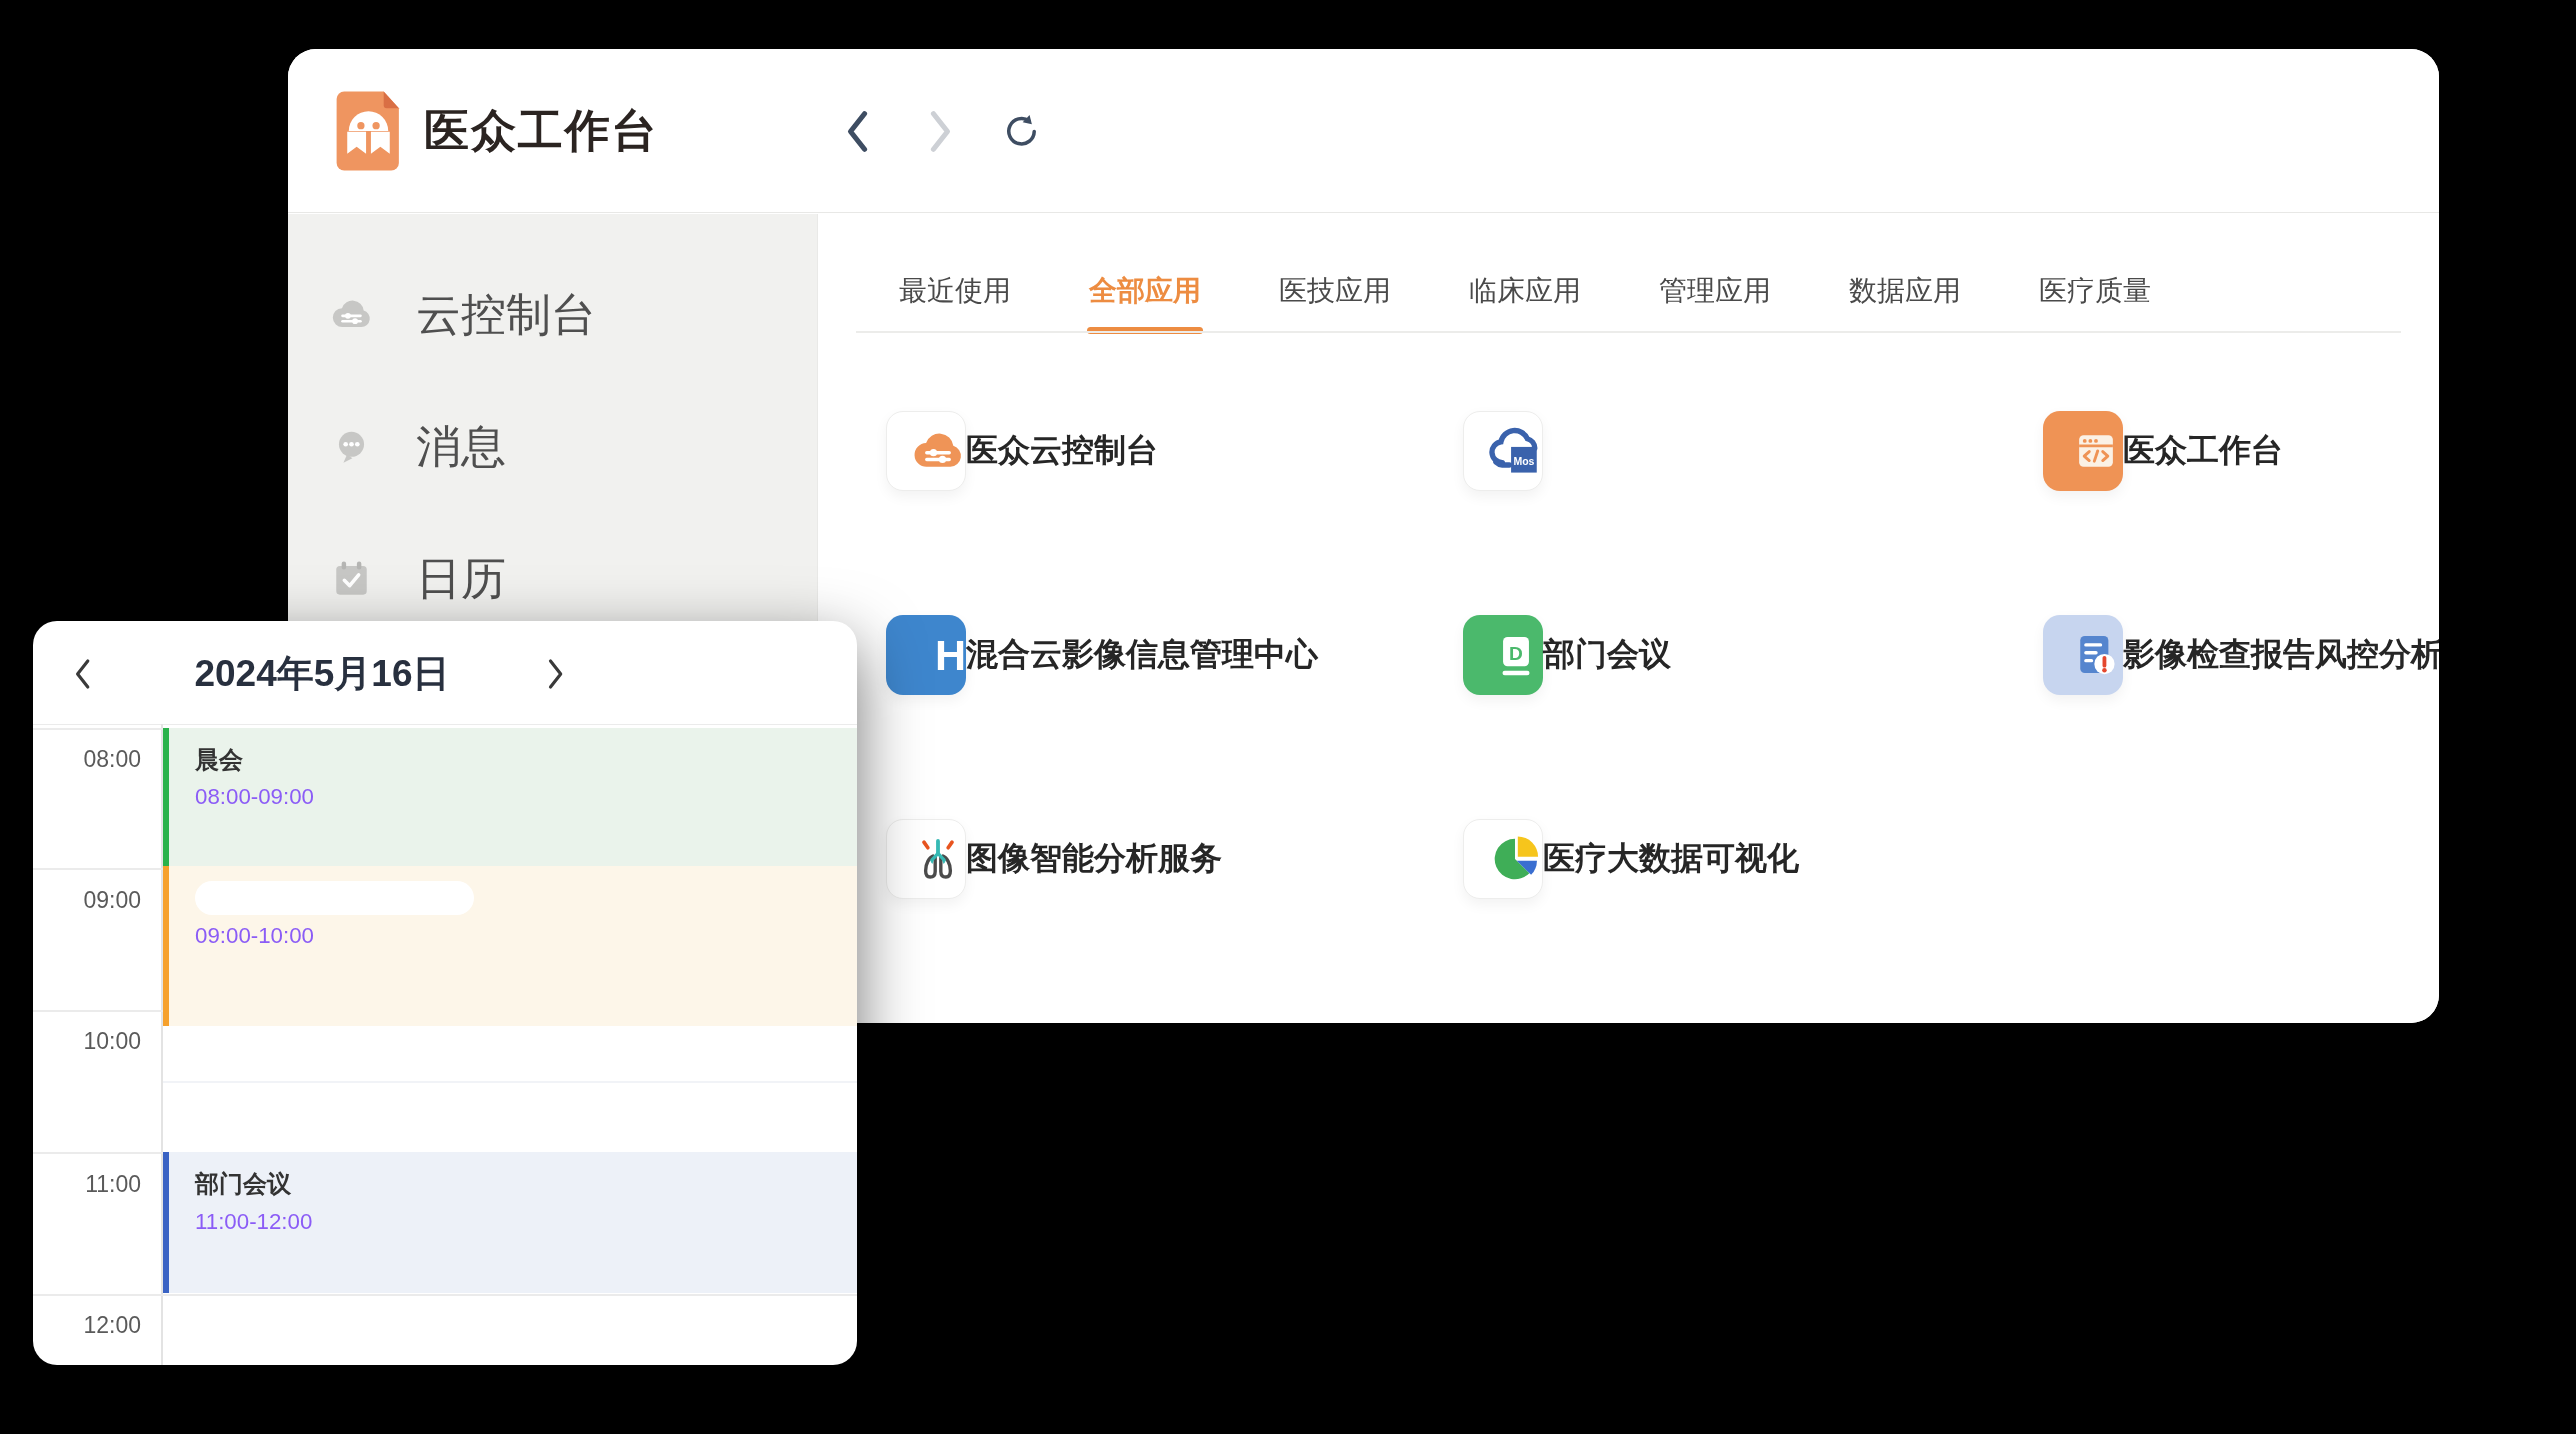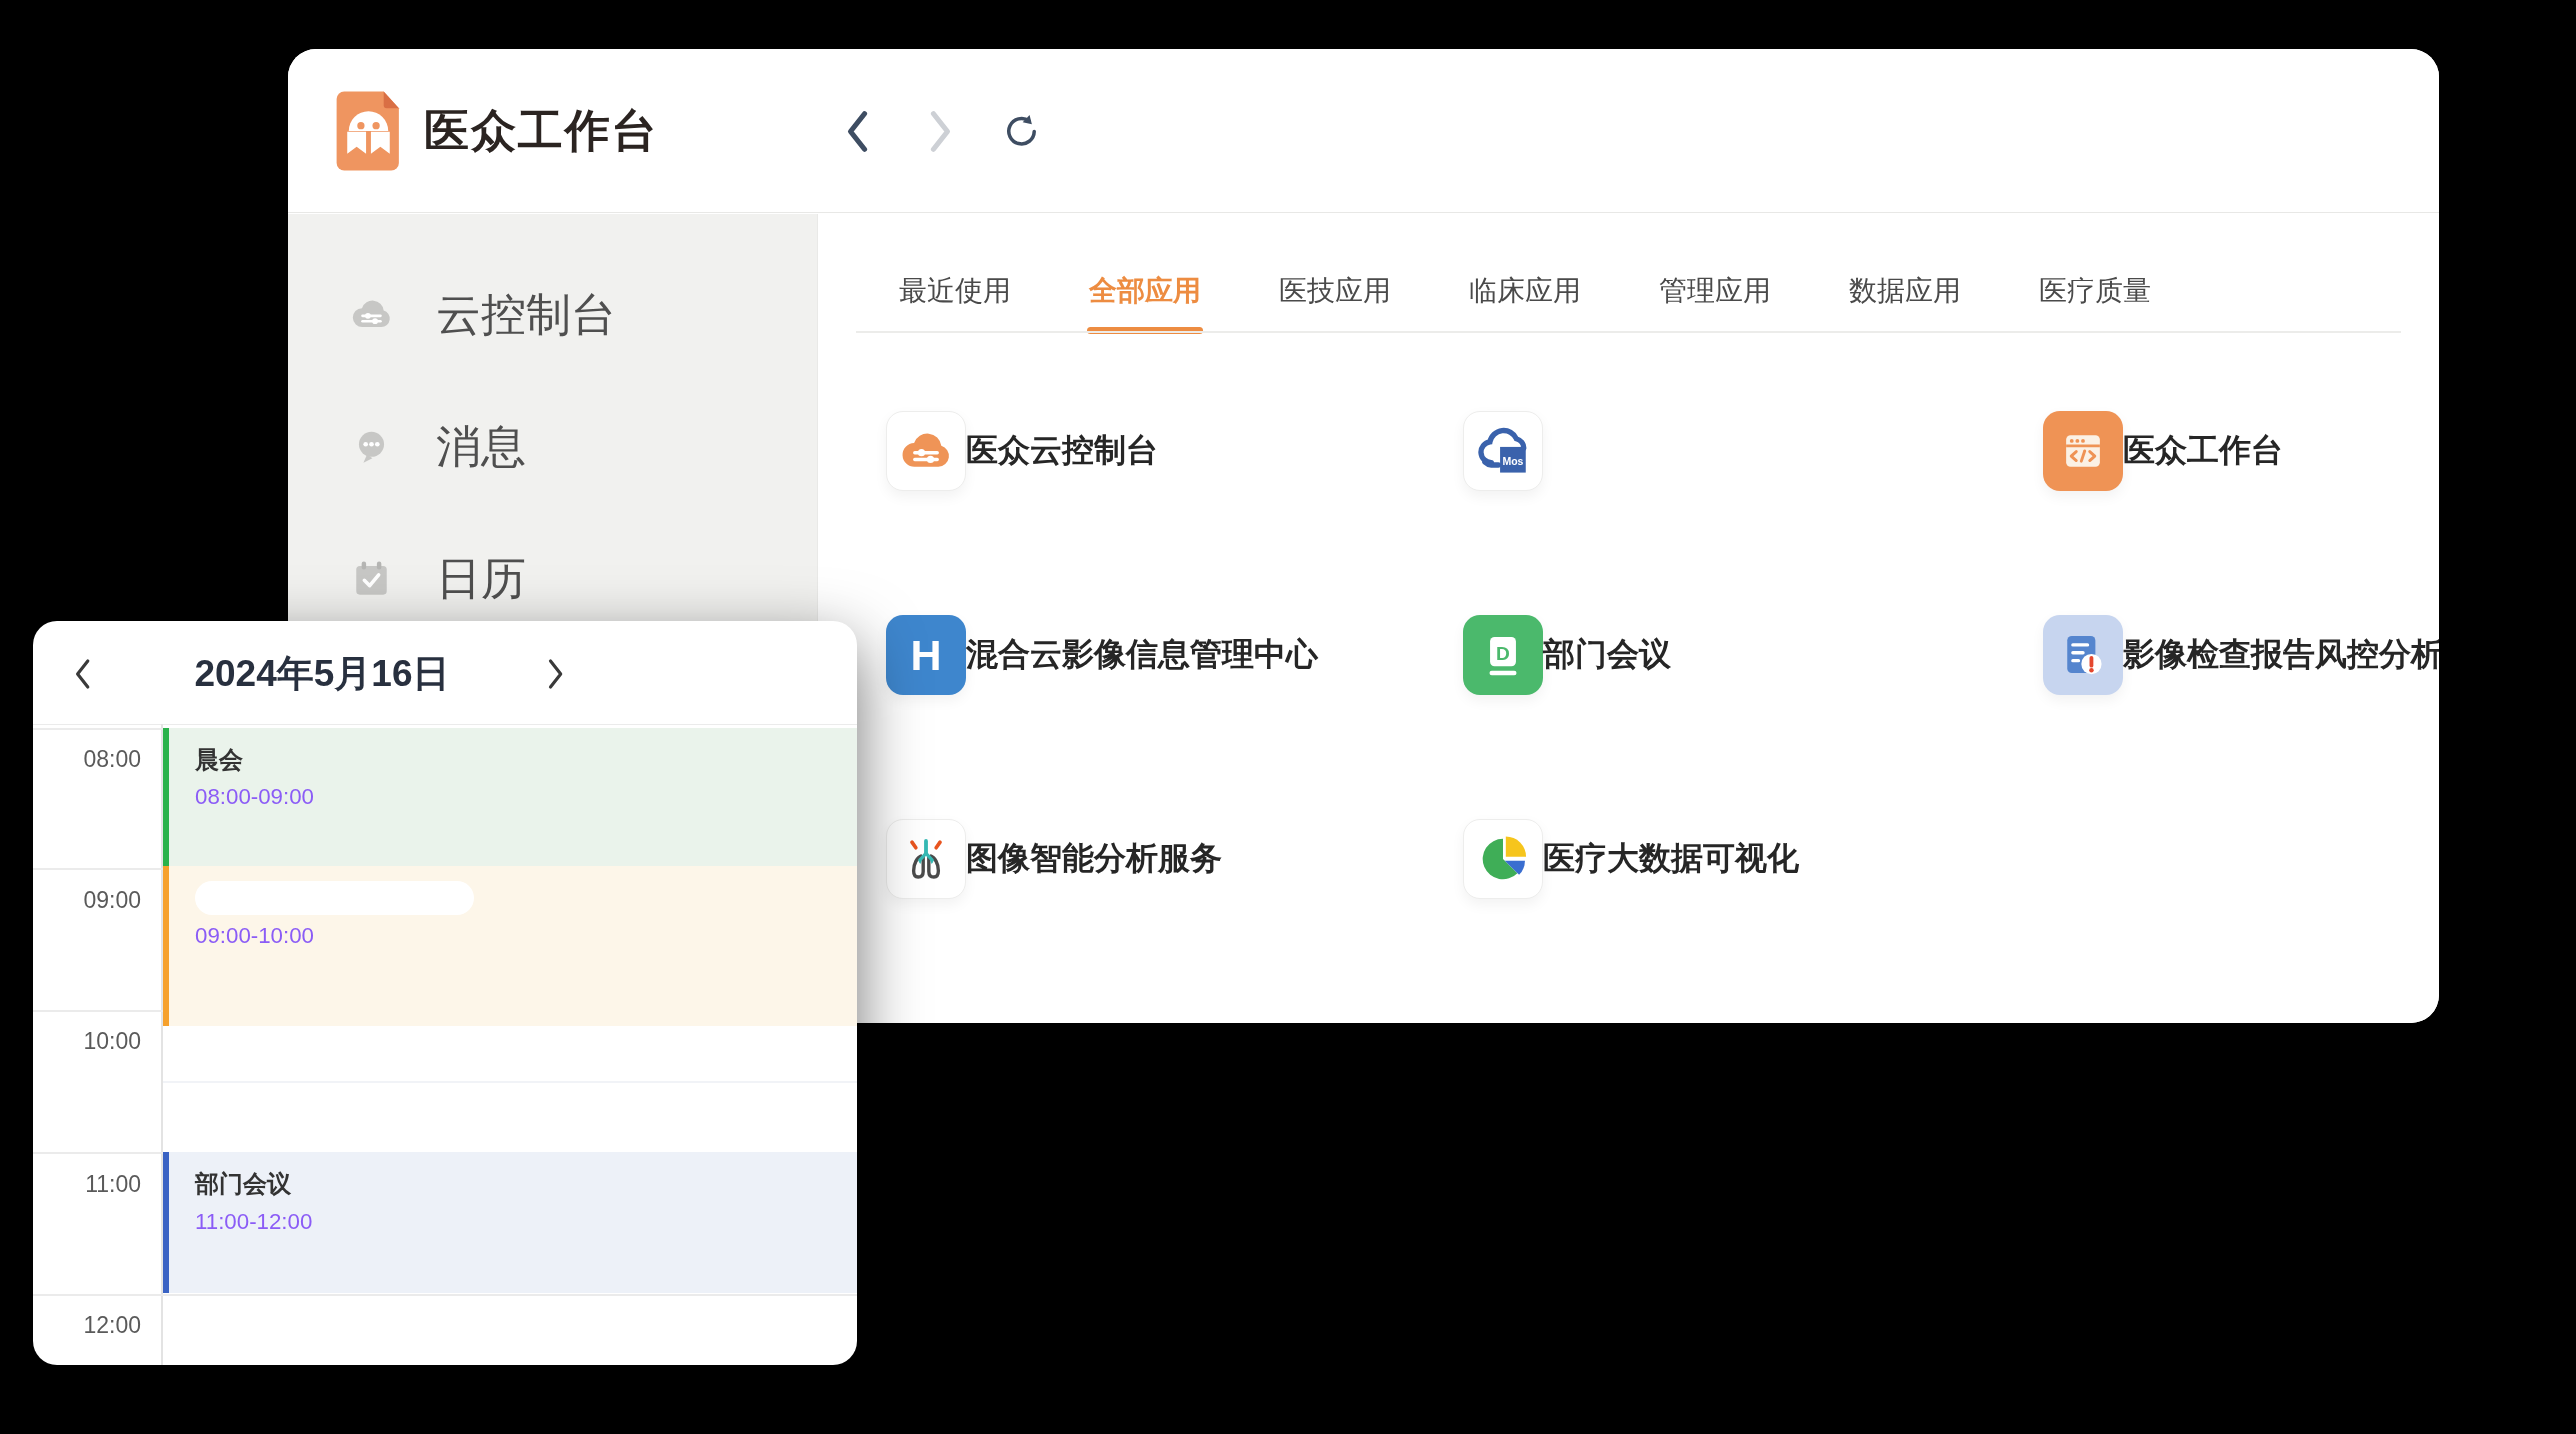--- a/index.html
+++ b/index.html
@@ -15,38 +15,38 @@
               border-bottom:1.9px solid #e8e8e6;}
   .logo{position:absolute;left:44px;top:41px;width:73px;height:82px;}
   .app-title{position:absolute;left:136px;top:45px;font-size:45px;font-weight:700;
              color:#2b2421;line-height:74px;letter-spacing:1.9px;}
   .nav-btns{position:absolute;left:551px;top:56px;display:flex;align-items:center;gap:45px;height:52px;}
   .nav-btn{width:37px;height:52px;display:flex;align-items:center;justify-content:center;cursor:pointer;}
 
   
   .sidebar{position:absolute;left:0;top:165px;width:530px;bottom:0;background:#f1f1ef;
            border-right:0.9px solid #e9e9e7;padding-top:54px;box-sizing:border-box;}
-  .side-item{display:flex;align-items:center;height:93px;margin-bottom:39px;padding-left:62px;cursor:pointer;}
+  .side-item{display:flex;align-items:center;height:93px;margin-bottom:39px;padding-left:42px;cursor:pointer;}
   .side-item .s-icon{width:43px;height:43px;margin-right:43px;flex:none;}
   .side-item .s-label{font-size:45px;color:#4f4f4f;font-weight:500;}
 
   
   .content{position:absolute;left:531px;top:165px;right:0;bottom:0;background:#fff;}
   .tabs{position:absolute;left:80px;top:58px;display:flex;gap:78px;}
   .tab{position:relative;font-size:28px;color:#4a4a4a;padding-bottom:24px;cursor:pointer;white-space:nowrap;}
   .tab.active{color:#ED8C41;font-weight:700;}
   .tab.active::after{content:"";position:absolute;left:-1.9px;right:-1.9px;bottom:0;height:7.4px;
                      border-radius:3.7px;background:#ED8C41;}
   .tab-divider{position:absolute;left:37px;top:117px;width:1545px;height:1.9px;background:#ececea;}
 
   .app-grid{position:absolute;left:67px;top:135px;display:grid;
             grid-template-columns:577px 580px 596px;grid-auto-rows:204px;align-items:center;}
   .app-cell{display:flex;align-items:center;cursor:pointer;}
   .tile{width:80px;height:80px;border-radius:17px;flex:none;display:flex;align-items:center;
-        justify-content:center;box-shadow:0 5.6px 13px rgba(0,0,0,0.05);box-sizing:border-box;}
+        justify-content:flex-end;box-shadow:0 5.6px 13px rgba(0,0,0,0.05);box-sizing:border-box;}
   .tile.card{background:#fff;border:1.9px solid #ededec;}
   .tile.orange{background:#EF9355;}
   .tile.blueH{background:#3E86CD;}
   .tile.greenD{background:#4BB96C;}
   .tile.peri{background:#C7D5EF;}
   .tile .letterH{font-size:43px;font-weight:700;color:#fff;}
   .app-label{font-size:32px;font-weight:600;color:#262626;white-space:nowrap;}
 
   
   .cal-card{position:absolute;left:33px;top:621px;width:824px;height:744px;background:#fff;

